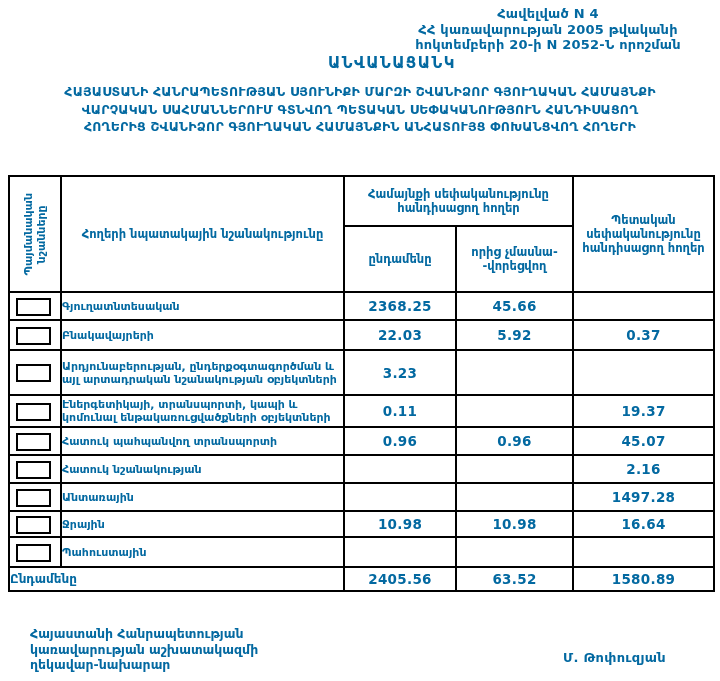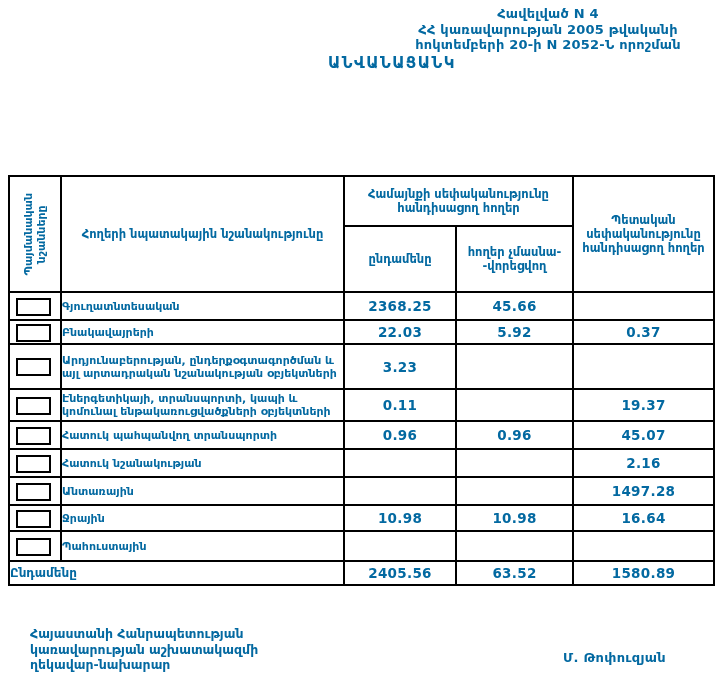--- a/index.html
+++ b/index.html
@@ -55,20 +55,25 @@
 <div class="page">
 
   <div class="annex">
     <div>Հավելված N  4</div>
     <div>ՀՀ կառավարության 2005 թվականի</div>
     <div>հոկտեմբերի 20-ի N 2052-Ն որոշման</div>
   </div>
 
   <div class="doc-title">ԱՆՎԱՆԱՑԱՆԿ</div>
 
+  <div class="subtitle">
+    <div>ՀԱՅԱՍՏԱՆԻ ՀԱՆՐԱՊԵՏՈՒԹՅԱՆ ՍՅՈՒՆԻՔԻ ՄԱՐԶԻ ՇՎԱՆԻՁՈՐ ԳՅՈՒՂԱԿԱՆ ՀԱՄԱՅՆՔԻ</div>
+    <div>ՎԱՐՉԱԿԱՆ ՍԱՀՄԱՆՆԵՐՈՒՄ ԳՏՆՎՈՂ  ՊԵՏԱԿԱՆ ՍԵՓԱԿԱՆՈՒԹՅՈՒՆ ՀԱՆԴԻՍԱՑՈՂ</div>
+    <div>ՀՈՂԵՐԻՑ  ՇՎԱՆԻՁՈՐ ԳՅՈՒՂԱԿԱՆ ՀԱՄԱՅՆՔԻՆ ԱՆՀԱՏՈՒՅՑ  ՓՈԽԱՆՑՎՈՂ ՀՈՂԵՐԻ</div>
+  </div>
 
   <table class="land">
     <colgroup>
       <col style="width:52px">
         <col style="width:283px">
         <col style="width:112px">
       <col style="width:117px">
         <col style="width:141px">
     </colgroup>
     <tbody>
@@ -77,33 +82,33 @@
         <div class="vert">Պայմանական
 նշանները</div>
       </th>
       <th rowspan="2">Հողերի  նպատակային նշանակությունը</th>
       <th colspan="2">Համայնքի սեփականությունը հանդիսացող հողեր</th>
       <th rowspan="2">Պետական սեփականությունը հանդիսացող հողեր</th>
     </tr>
     <tr style="height:66px">
       <th>ընդամենը</th>
       <th>
-        <span>հողեր  չմասնա-</span><br>
+        <span>որից  չմասնա-</span><br>
         <span>-վորեցվող</span>
       </th>
     </tr>
 
     <tr style="height:28px">
       <td class="sym"><span class="box"></span></td>
       <td class="name">Գյուղատնտեսական</td>
       <td class="num">2368.25</td>
       <td class="num">45.66</td>
       <td class="num"></td>
     </tr>
-    <tr style="height:24px">
+    <tr style="height:30px">
       <td class="sym"><span class="box"></span></td>
       <td class="name">Բնակավայրերի</td>
       <td class="num">22.03</td>
       <td class="num">5.92</td>
       <td class="num">0.37</td>
     </tr>
     <tr style="height:45px">
       <td class="sym"><span class="box"></span></td>
       <td class="name">Արդյունաբերության, ընդերքօգտագործման և այլ արտադրական  նշանակության օբյեկտների</td>
       <td class="num">3.23</td>

